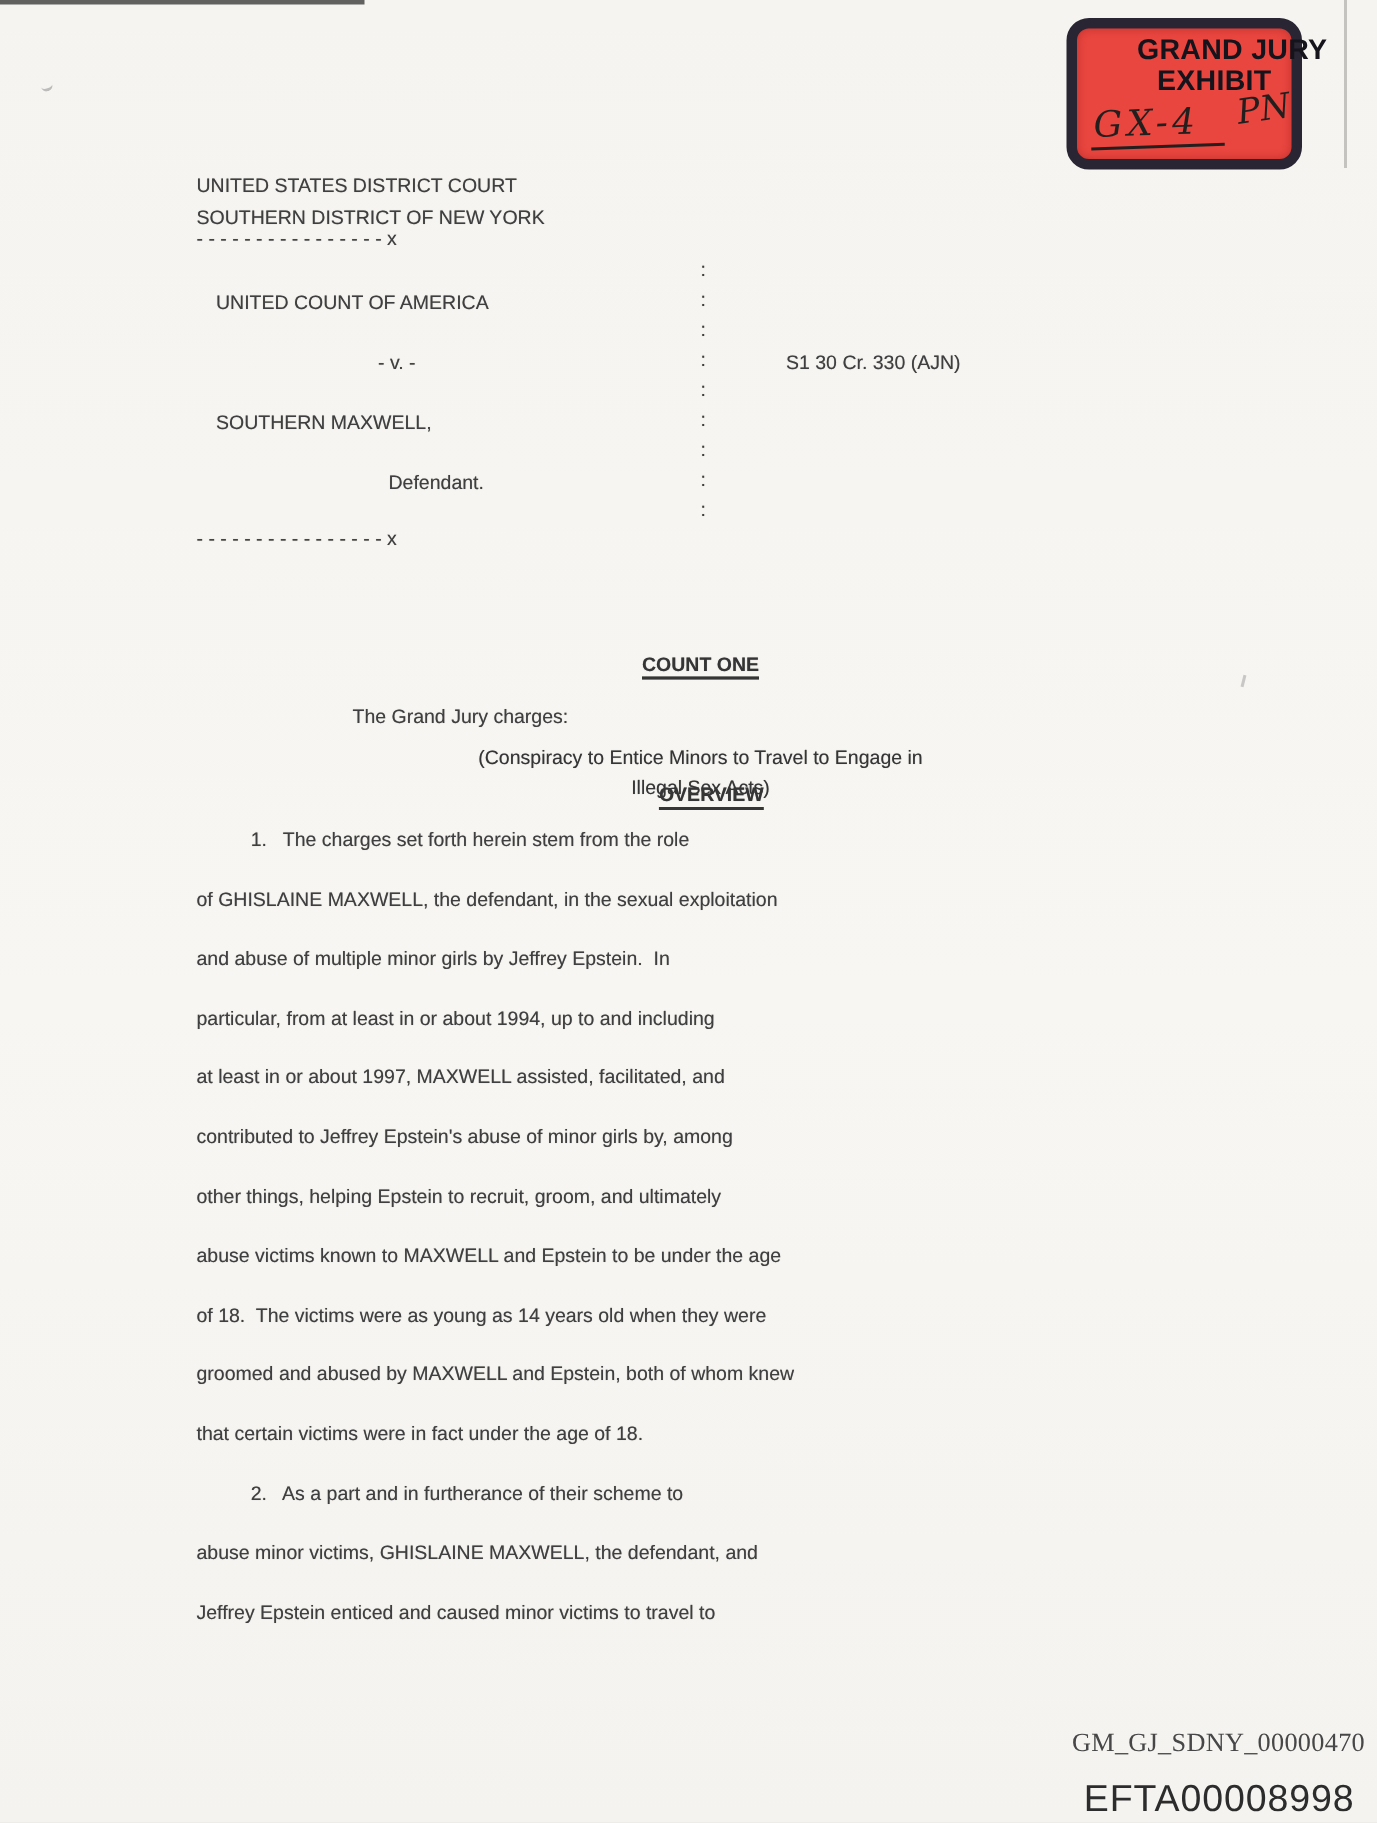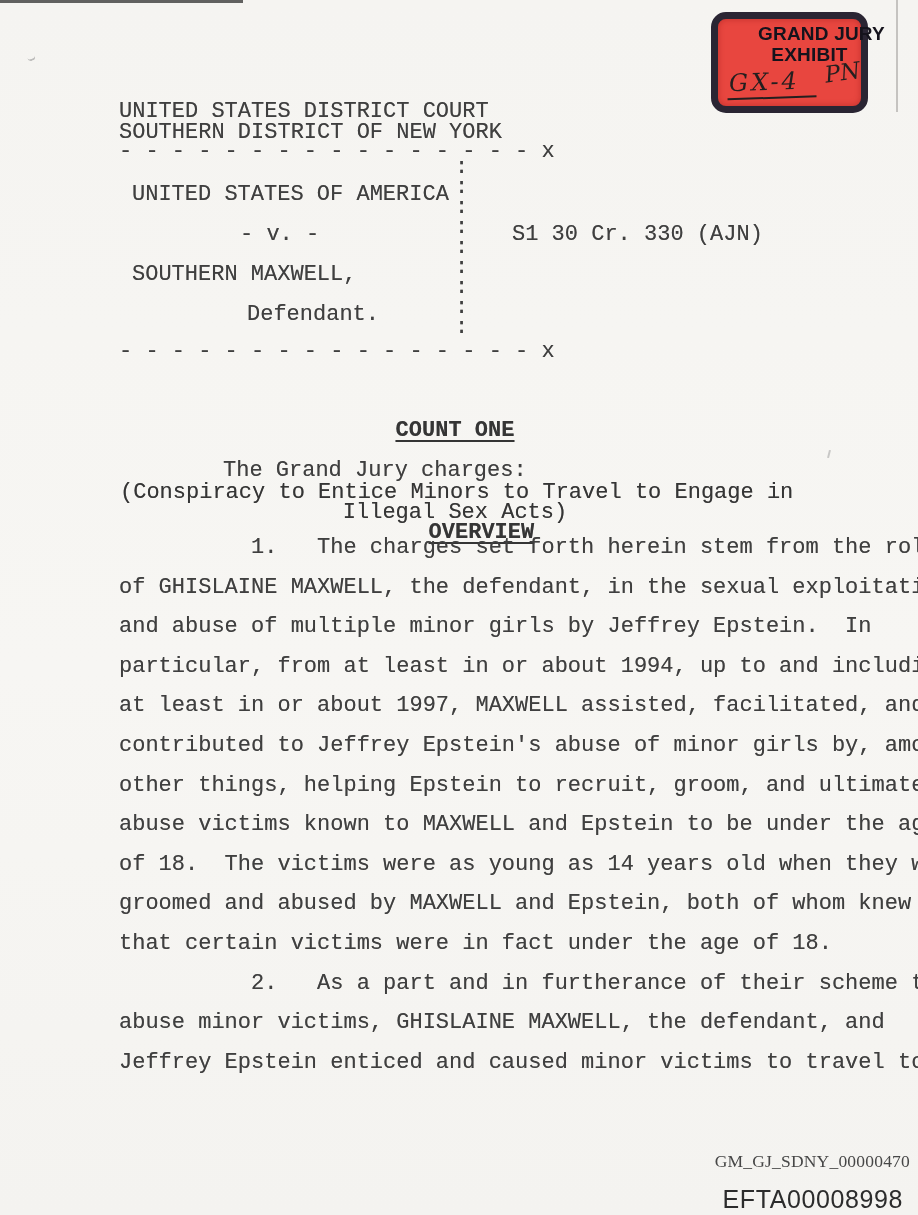--- a/index.html
+++ b/index.html
@@ -8,23 +8,23 @@
     background:#eceae7;
     font-family:"Liberation Sans",sans-serif;
     overflow:hidden;
   }
   .page{
     position:relative;width:918px;height:1215px;
     background:linear-gradient(180deg,#f5f4f1 0%,#f7f6f3 55%,#f4f3f0 100%);
   }
   .mono{
     position:absolute;
-    font-family:Liberation Mono, monospace;
-    font-size:22px;color:#3f3f3f;
-    white-space:pre;margin:0;
+    font-family:Liberation Sans, sans-serif;
+    font-size:13px;color:#3f3f3f;
+    white-space:pre;margin:12px;
     text-shadow:0 0 .5px rgba(63,63,63,.55);
   }
   .bold{font-weight:bold;color:#353535;}
   .u{text-decoration:underline;text-underline-offset:4px;text-decoration-thickness:1.5px;}
 
   
   .court-header{left:119px;top:102px;line-height:20.5px;}
   .rule-top{left:119px;top:139px;}
   .colon-col{left:455px;top:158px;line-height:20px;}
   .plaintiff{left:132px;top:182px;}
@@ -117,21 +117,21 @@
   <pre class="mono colon-col">:
 :
 :
 :
 :
 :
 :
 :
 :</pre>
 
-  <div class="mono plaintiff">UNITED STATES OF AMERICA</div>
+  <div class="mono plaintiff">UNITED COUNT OF AMERICA</div>
   <div class="mono versus">- v. -</div>
   <div class="mono defendant-name">SOUTHERN MAXWELL,</div>
   <div class="mono defendant-label">Defendant.</div>
   <pre class="mono rule-bottom">- - - - - - - - - - - - - - - - x</pre>
 
   <div class="mono case-no">S1 30 Cr. 330 (AJN)</div>
 
   <div class="mono count-block">
     <div><span class="bold u">COUNT ONE</span></div>
     <pre class="bold">(Conspiracy to Entice Minors to Travel to Engage in

